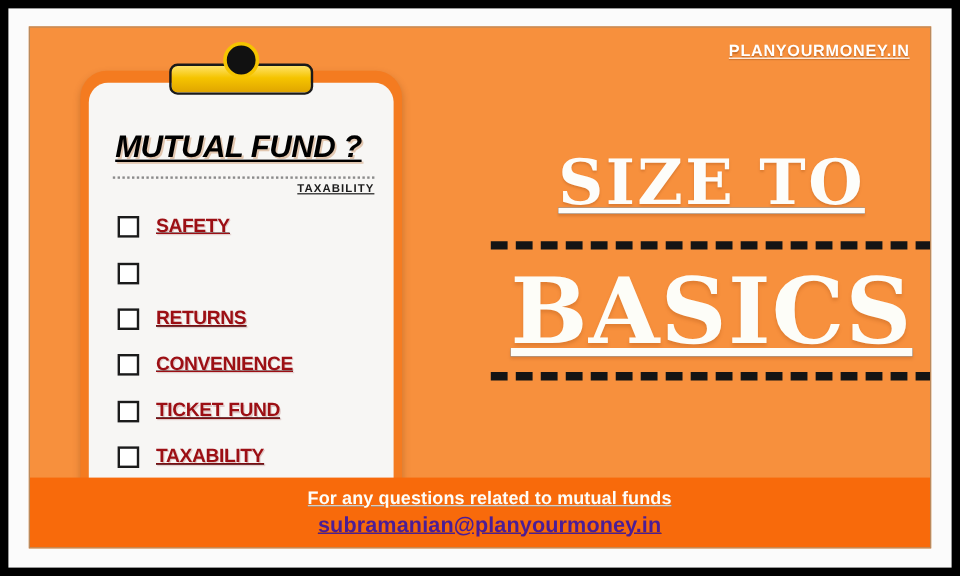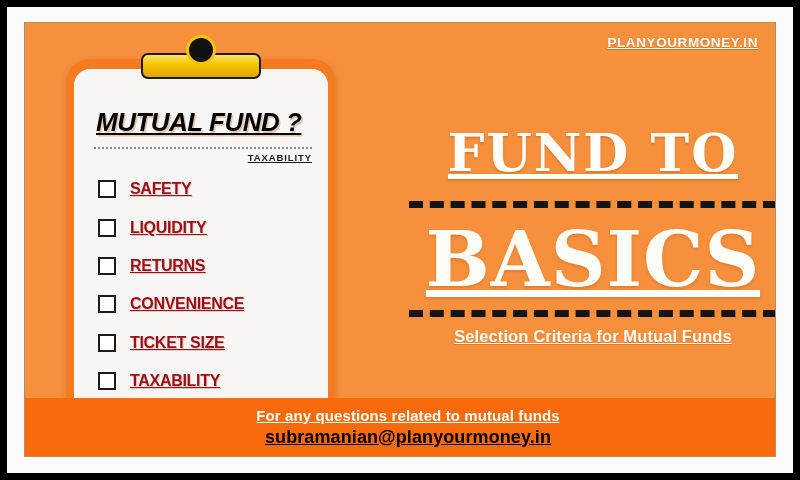--- a/index.html
+++ b/index.html
@@ -213,21 +213,21 @@
   .contact-line1{
     font-size:15px;
     font-weight:bold;
     color:#fdfdf8;
     font-family:"Liberation Sans", sans-serif;
     letter-spacing:0.1px;
   }
   .contact-line2{
     font-size:18px;
     font-weight:bold;
-    color:#000000;
+    color:#4c1d95;
     font-family:"Liberation Sans", sans-serif;
     letter-spacing:0.1px;
   }
 </style>
 </head>
 <body>
 
 <div class="poster-frame">
   <div class="poster-mat">
     <div class="poster-inner">
@@ -244,54 +244,52 @@
           <div class="clip-dotline"></div>
           <div class="clip-sub">TAXABILITY</div>
 
           <div class="checklist">
             <div class="check-row">
               <div class="check-box"></div>
               <div class="check-label">SAFETY</div>
             </div>
             <div class="check-row">
               <div class="check-box"></div>
-              <div class="check-label">LIQUIDITY</div>
             </div>
             <div class="check-row">
               <div class="check-box"></div>
               <div class="check-label">RETURNS</div>
             </div>
             <div class="check-row">
               <div class="check-box"></div>
               <div class="check-label">CONVENIENCE</div>
             </div>
             <div class="check-row">
               <div class="check-box"></div>
-              <div class="check-label">TICKET SIZE</div>
+              <div class="check-label">TICKET FUND</div>
             </div>
             <div class="check-row">
               <div class="check-box"></div>
               <div class="check-label">TAXABILITY</div>
             </div>
             <div class="check-row">
               <div class="check-box"></div>
               <div class="check-label">TAX DEDUCTION</div>
             </div>
           </div>
 
           <div class="clip-watermark">PLANYOURMONEY.IN</div>
         </div>
       </div>
 
       <div class="headline">
-        <div class="hl-back">FUND TO</div>
+        <div class="hl-back">SIZE TO</div>
         <div class="hl-dash"></div>
         <div class="hl-basics">BASICS</div>
         <div class="hl-dash bottom"></div>
-        <div class="hl-tagline">Selection Criteria for Mutual Funds</div>
       </div>
 
       <div class="contact-bar">
         <div class="contact-line1">For any questions related to mutual funds</div>
         <div class="contact-line2">subramanian@planyourmoney.in</div>
       </div>
 
     </div>
   </div>
 </div>

